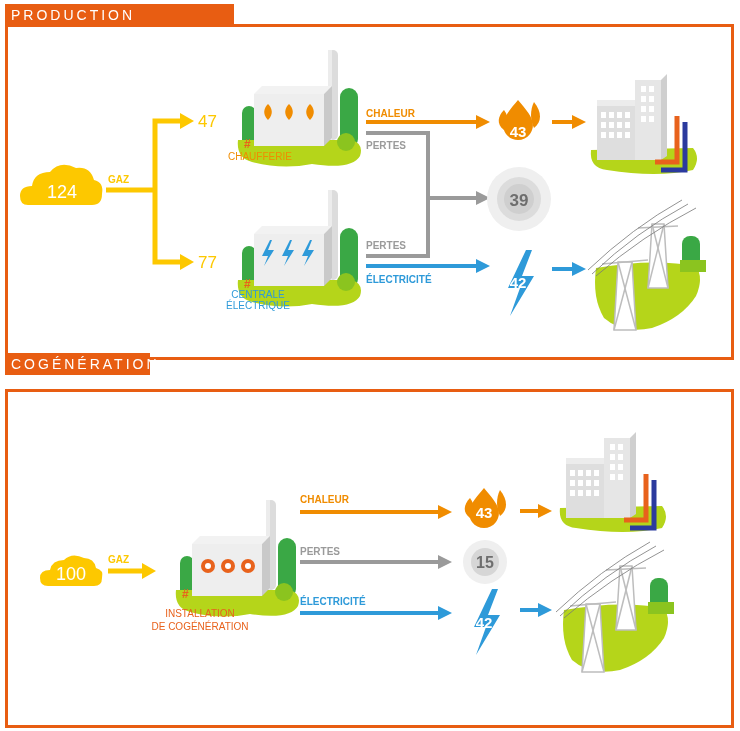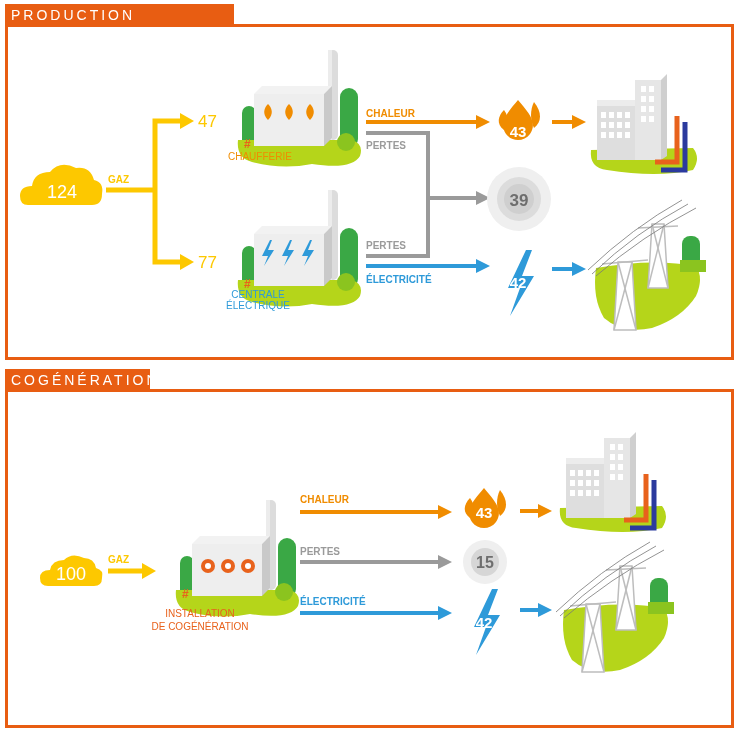--- a/index.html
+++ b/index.html
@@ -2,21 +2,21 @@
 <html><head>
   <meta charset="utf-8">
   <style>
     html, body { margin: 0; padding: 0; background: #ffffff; }
     body { width: 740px; height: 731px; position: relative; overflow: hidden; font-family: "Liberation Sans", sans-serif; }
     .panel { position: absolute; left: 5px; width: 729px; border: 3px solid #e85d12; box-sizing: border-box; background: #fff; }
     .panel-top { top: 24px; height: 336px; }
     .panel-bottom { top: 389px; height: 339px; }
     .tab { position: absolute; left: 5px; height: 22px; background: #e85d12; color: #fff; font-family: "Liberation Sans", sans-serif; font-size: 14px; letter-spacing: 3px; line-height: 22px; padding: 0 6px 0 6px; box-sizing: border-box; }
     .tab-top { top: 4px; width: 229px; }
-    .tab-bottom { top: 369px; width: 145px; }
+    .tab-bottom { top: 353px; width: 145px; }
     svg.diagram { position: absolute; left: 0; top: 0; }
     .lbl { font-family: "Liberation Sans", sans-serif; }
   </style>
 </head>
 <body>
 
 <div class="panel panel-top"></div>
 <div class="tab tab-top">PRODUCTION CLASSIQUE</div>
 
 <div class="panel panel-bottom"></div>

